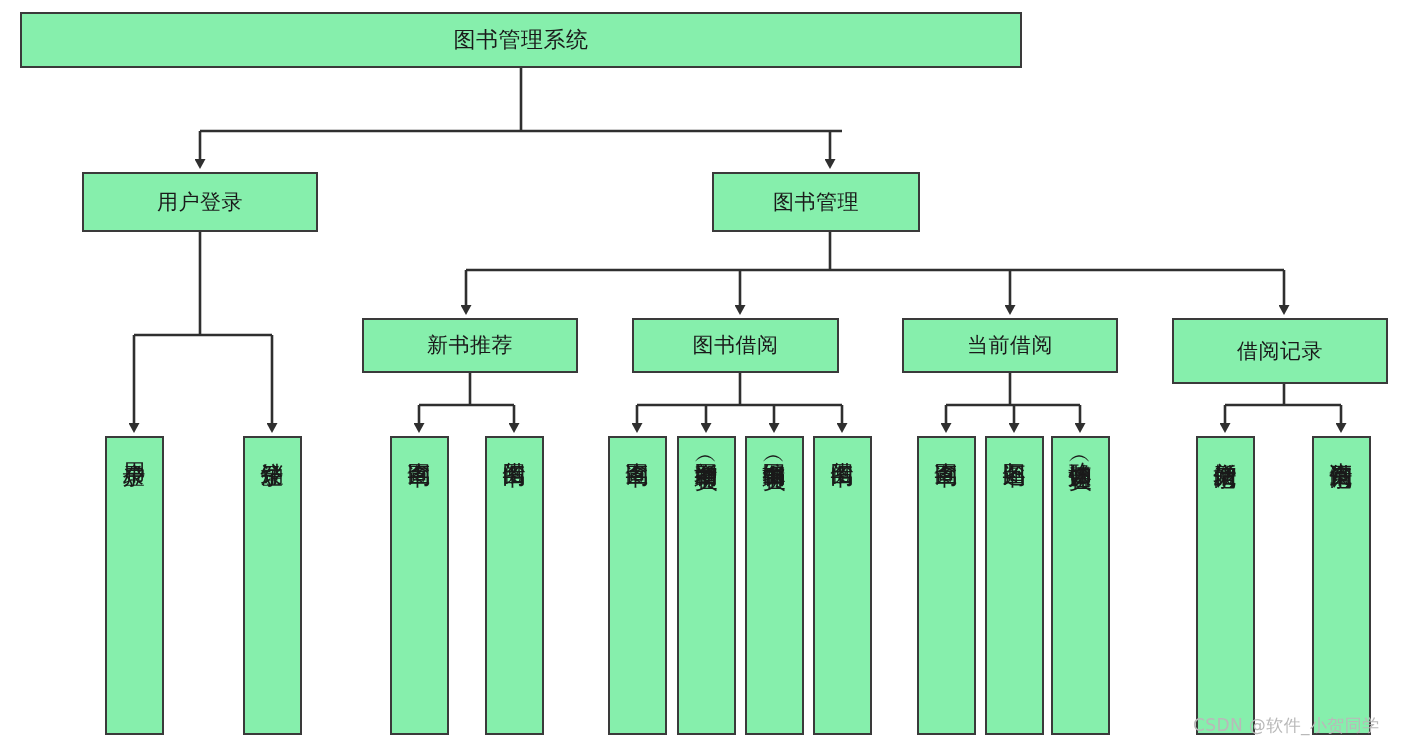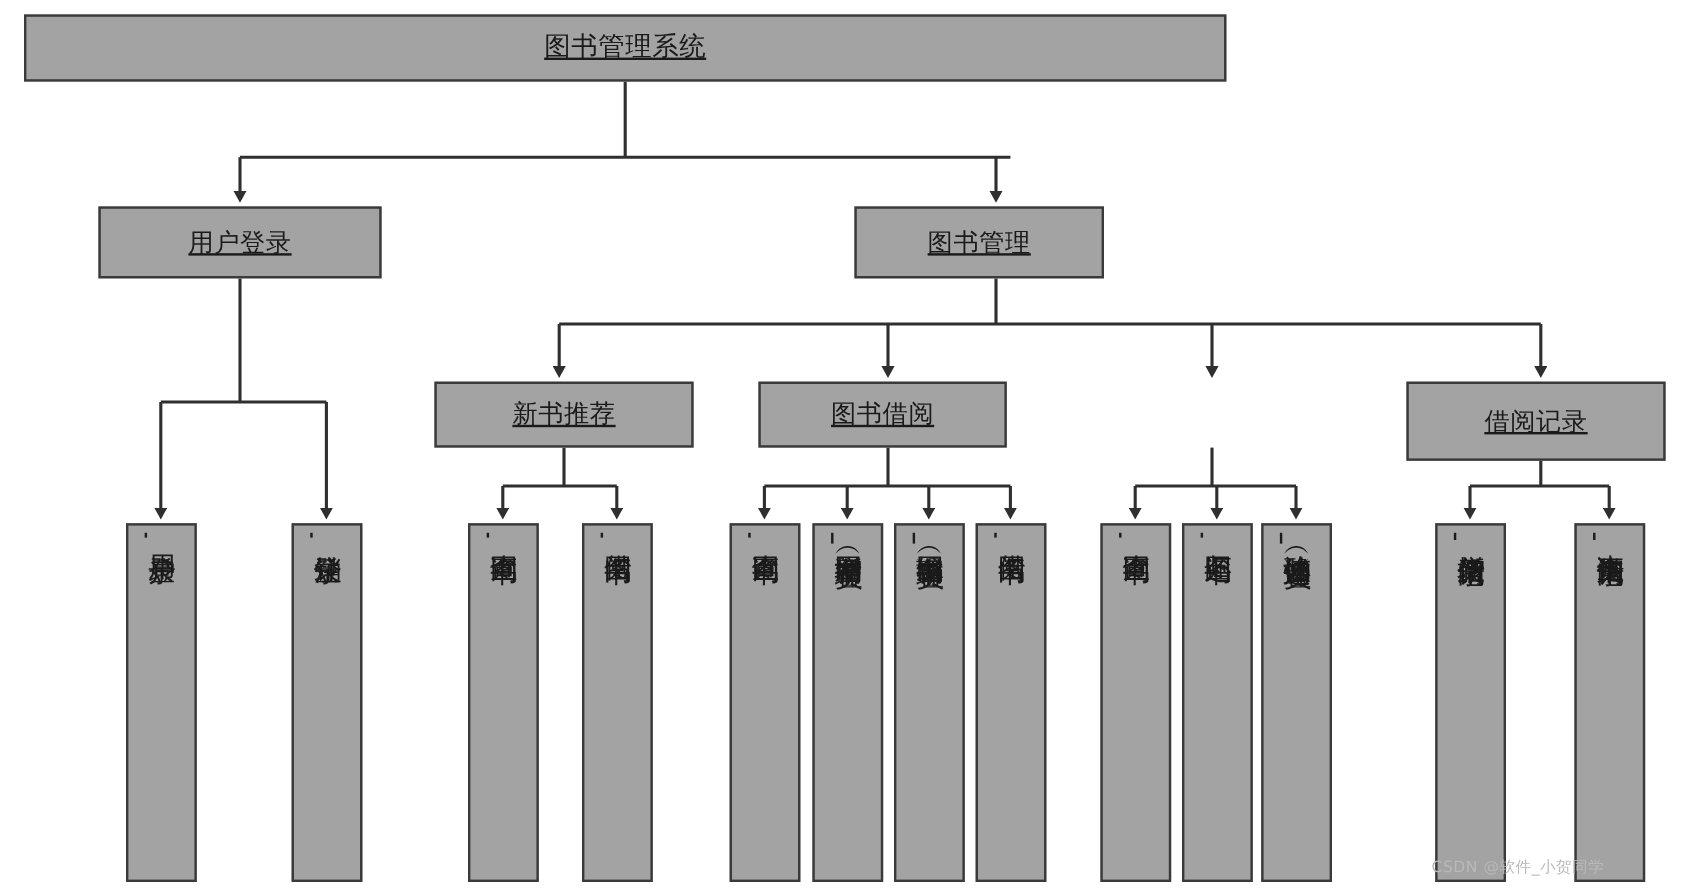--- a/index.html
+++ b/index.html
@@ -20,28 +20,27 @@
   #edges {
     position: absolute;
     left: 0;
     top: 0;
     width: 1405px;
     height: 747px;
   }
   .node {
     position: absolute;
     box-sizing: border-box;
-    background: #a3a3a3;
+    background: #86efac;
     border: 2px solid #3a3a3a;
     display: flex;
     align-items: center;
     justify-content: center;
     color: #1a1a1a;
     z-index: 3;
-    text-decoration: underline;
   }
   .node .label {
     display: block;
     text-align: center;
     line-height: 1.16;
     white-space: nowrap;
     letter-spacing: 0.5px;
   }
   .node.horiz .label {
     font-size: 21px;
@@ -57,21 +56,21 @@
     writing-mode: vertical-rl;
     text-orientation: upright;
     font-size: 23px;
     line-height: 1.05;
     letter-spacing: 1px;
     white-space: nowrap;
   }
   .watermark {
     position: absolute;
     color: #b9b9b9;
-    font-size: 13px;
+    font-size: 17px;
     white-space: nowrap;
     z-index: 6;
     letter-spacing: 0.4px;
   }
 </style>
 </head>
 <body>
 
 <div id="canvas">
 
@@ -135,20 +134,23 @@
   <div class="node horiz" style="left:712px; top:172px; width:208px; height:60px;">
     <span class="label">图书管理</span>
   </div>
 
   <div class="node horiz" style="left:362px; top:318px; width:216px; height:55px;justify-content:center;">
     <span class="label">新书推荐</span>
   </div>
   <div class="node horiz" style="left:632px; top:318px; width:207px; height:55px;">
     <span class="label">图书借阅</span>
   </div>
+  <div class="node horiz" style="left:902px; top:318px; width:216px; height:55px;">
+    <span class="label">当前借阅</span>
+  </div>
   <div class="node horiz" style="left:1172px; top:318px; width:216px; height:66px;">
     <span class="label">借阅记录</span>
   </div>
 
   <div class="node vert" style="left:105px; top:436px; width:59px; height:299px;">
     <span class="label">用户登录</span>
   </div>
   <div class="node vert" style="left:243px; top:436px; width:59px; height:299px;">
     <span class="label">注销登录</span>
   </div>

